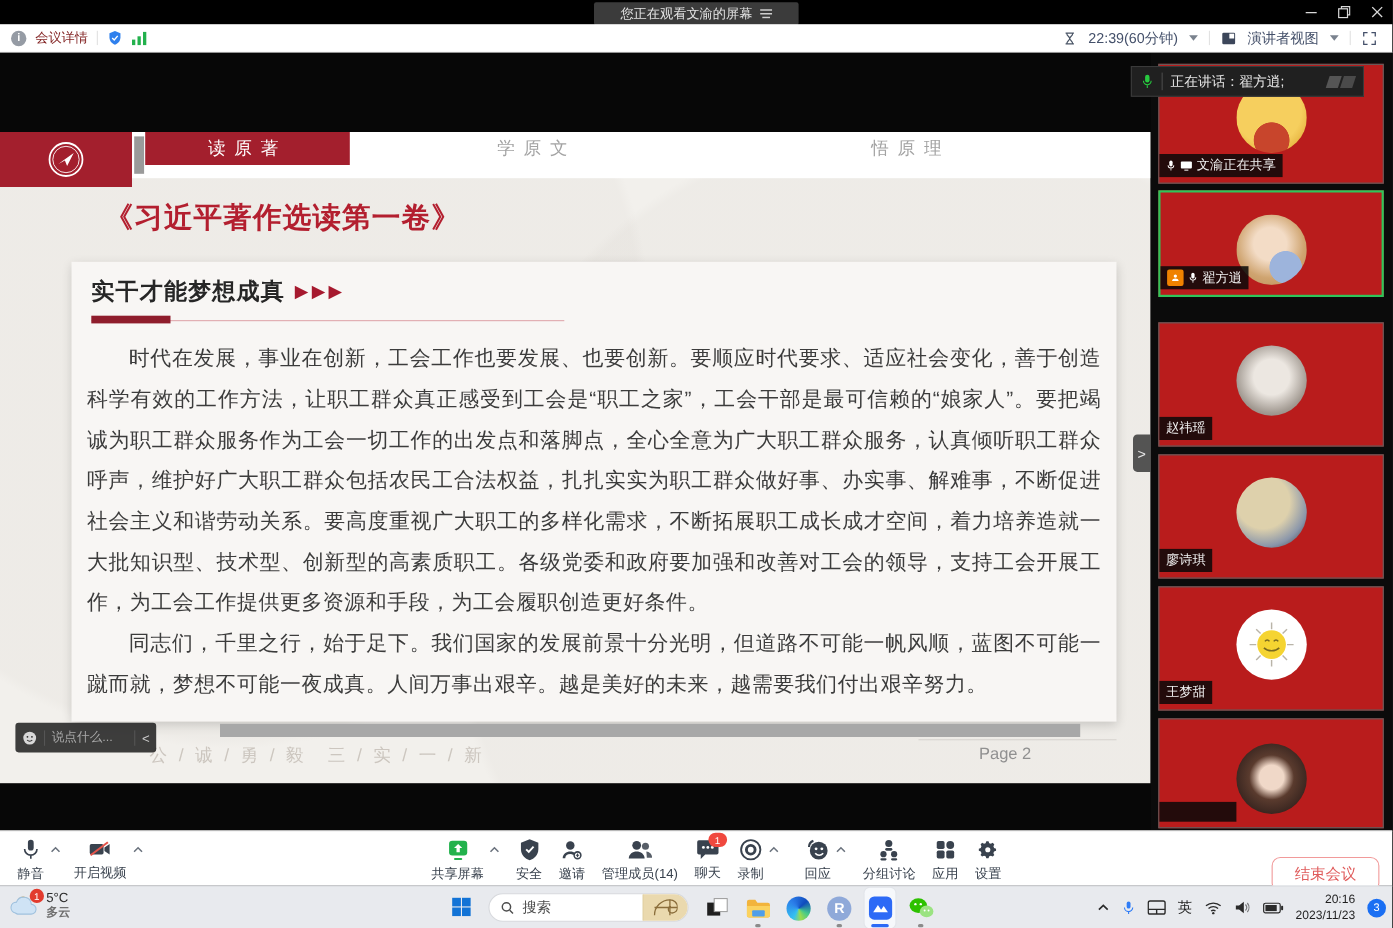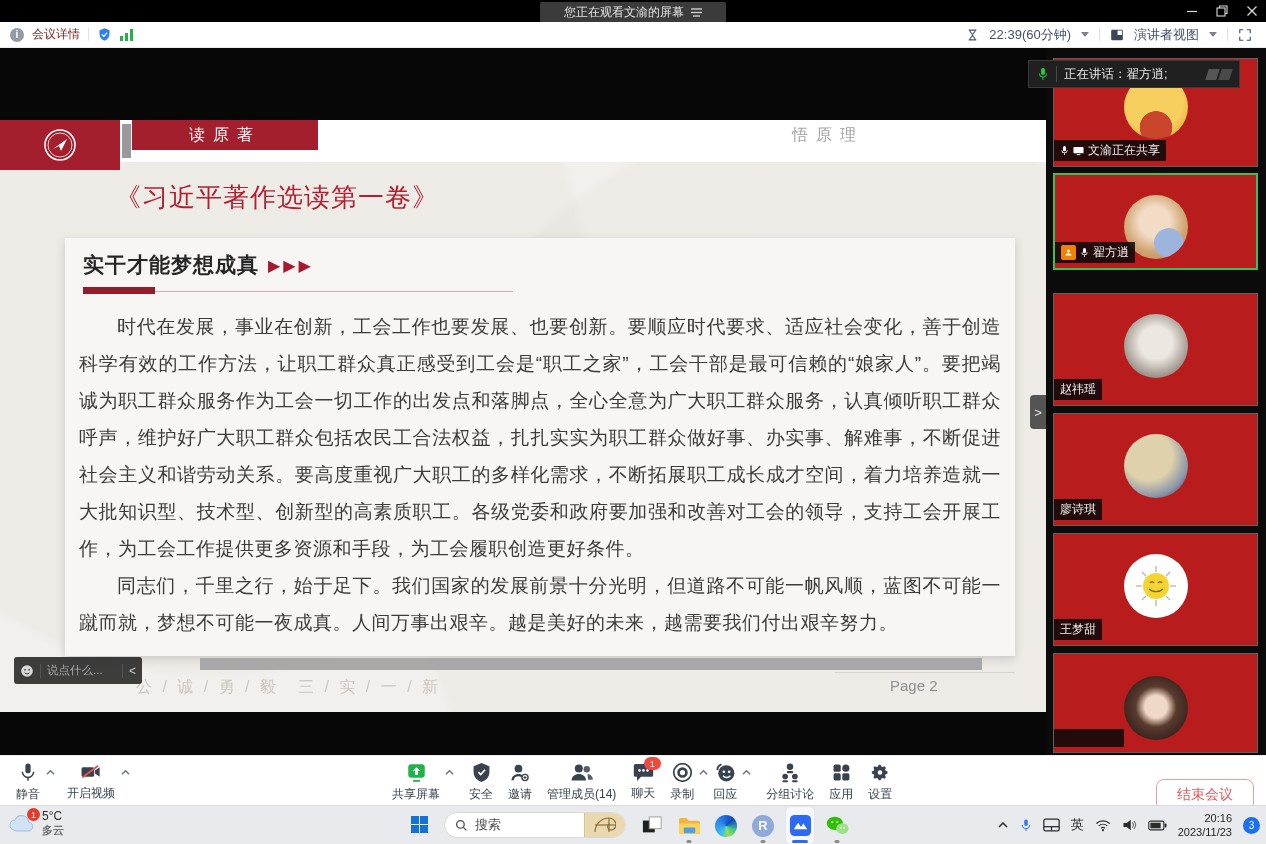--- a/index.html
+++ b/index.html
@@ -141,25 +141,28 @@
                 <circle cx="17" cy="17" r="15" stroke-width="1.6"></circle>
                 <circle cx="17" cy="17" r="12" stroke-width="0.8"></circle>
                 <path d="M10 21l14-10-6 12-2-5z" fill="#fff" stroke="none"></path>
               </svg>
             </span>
         </div>
         <div class="abs" style="left:122px;top:4px;width:9px;height:34px;background:#9a9a9a;"></div>
         <div class="tab abs" style="left:132px;top:0;width:186px;background:#a31f2d;color:#fff;">
           <span>读原著</span>
           </div>
+        <div class="tab abs" style="left:318px;top:0;width:340px;color:#a3a3a3;">
+          <span>学原文</span>
+          </div>
         <div class="tab abs" style="left:658px;top:0;width:340px;color:#a3a3a3;">
           <span>悟原理</span>
           </div>
 
-        <div class="abs" style="left:95px;top:60px;font-size:26px;font-weight:normal;color:#b31f2f;letter-spacing:1px;margin-left:20px;">《习近平著作选读第一卷》</div>
+        <div class="abs" style="left:95px;top:60px;font-size:26px;font-weight:bold;color:#b31f2f;letter-spacing:1px;">《习近平著作选读第一卷》</div>
 
         <div id="card" class="abs">
           <div class="abs flex" style="left:18px;top:13px;gap:9px;">
             <span style="font-size:21px;font-weight:bold;color:#262626;letter-spacing:1px;">实干才能梦想成真</span>
             <span style="font-size:16px;color:#a6192e;letter-spacing:3px;">▶▶▶</span>
           </div>
           <div class="abs" style="left:18px;top:53px;width:430px;height:1px;background:#dfa9ad;"></div>
           <div class="abs" style="left:18px;top:49px;width:72px;height:7px;background:#8f1d2c;"></div>
           <div id="card-paras" class="abs">
             <p>时代在发展，事业在创新，工会工作也要发展、也要创新。要顺应时代要求、适应社会变化，善于创造科学有效的工作方法，让职工群众真正感受到工会是“职工之家”，工会干部是最可信赖的“娘家人”。要把竭诚为职工群众服务作为工会一切工作的出发点和落脚点，全心全意为广大职工群众服务，认真倾听职工群众呼声，维护好广大职工群众包括农民工合法权益，扎扎实实为职工群众做好事、办实事、解难事，不断促进社会主义和谐劳动关系。要高度重视广大职工的多样化需求，不断拓展职工成长成才空间，着力培养造就一大批知识型、技术型、创新型的高素质职工。各级党委和政府要加强和改善对工会的领导，支持工会开展工作，为工会工作提供更多资源和手段，为工会履职创造更好条件。</p>
@@ -402,21 +405,21 @@
             </svg>
           </span>
         <span class="lbl">录制</span>
         </div>
       <span class="chevup">
           <svg width="9" height="9" viewBox="0 0 10 10" fill="none" stroke="currentColor" stroke-width="1.6">
             <path d="M1 7l4-4 4 4"></path>
           </svg>
         </span>
 
-      <div class="tbtn" style="margin-left:2px;">
+      <div class="tbtn" style="margin-left:20px;">
         <span>
             <svg width="21" height="21" viewBox="0 0 26 26">
               <circle cx="14" cy="14" r="10" fill="#39424e"></circle>
               <path d="M3 10c0-3 2-6 5-7" stroke="#39424e" stroke-width="2.4" fill="none"></path>
               <circle cx="11" cy="12" r="1.6" fill="#fff"></circle>
               <circle cx="17.5" cy="12" r="1.6" fill="#fff"></circle>
               <path d="M10 17c1.4 1.6 3 2.2 4.5 2.2S17.6 18.6 19 17" stroke="#fff" stroke-width="1.8" fill="none"></path>
             </svg>
           </span>
         <span class="lbl">回应</span>

